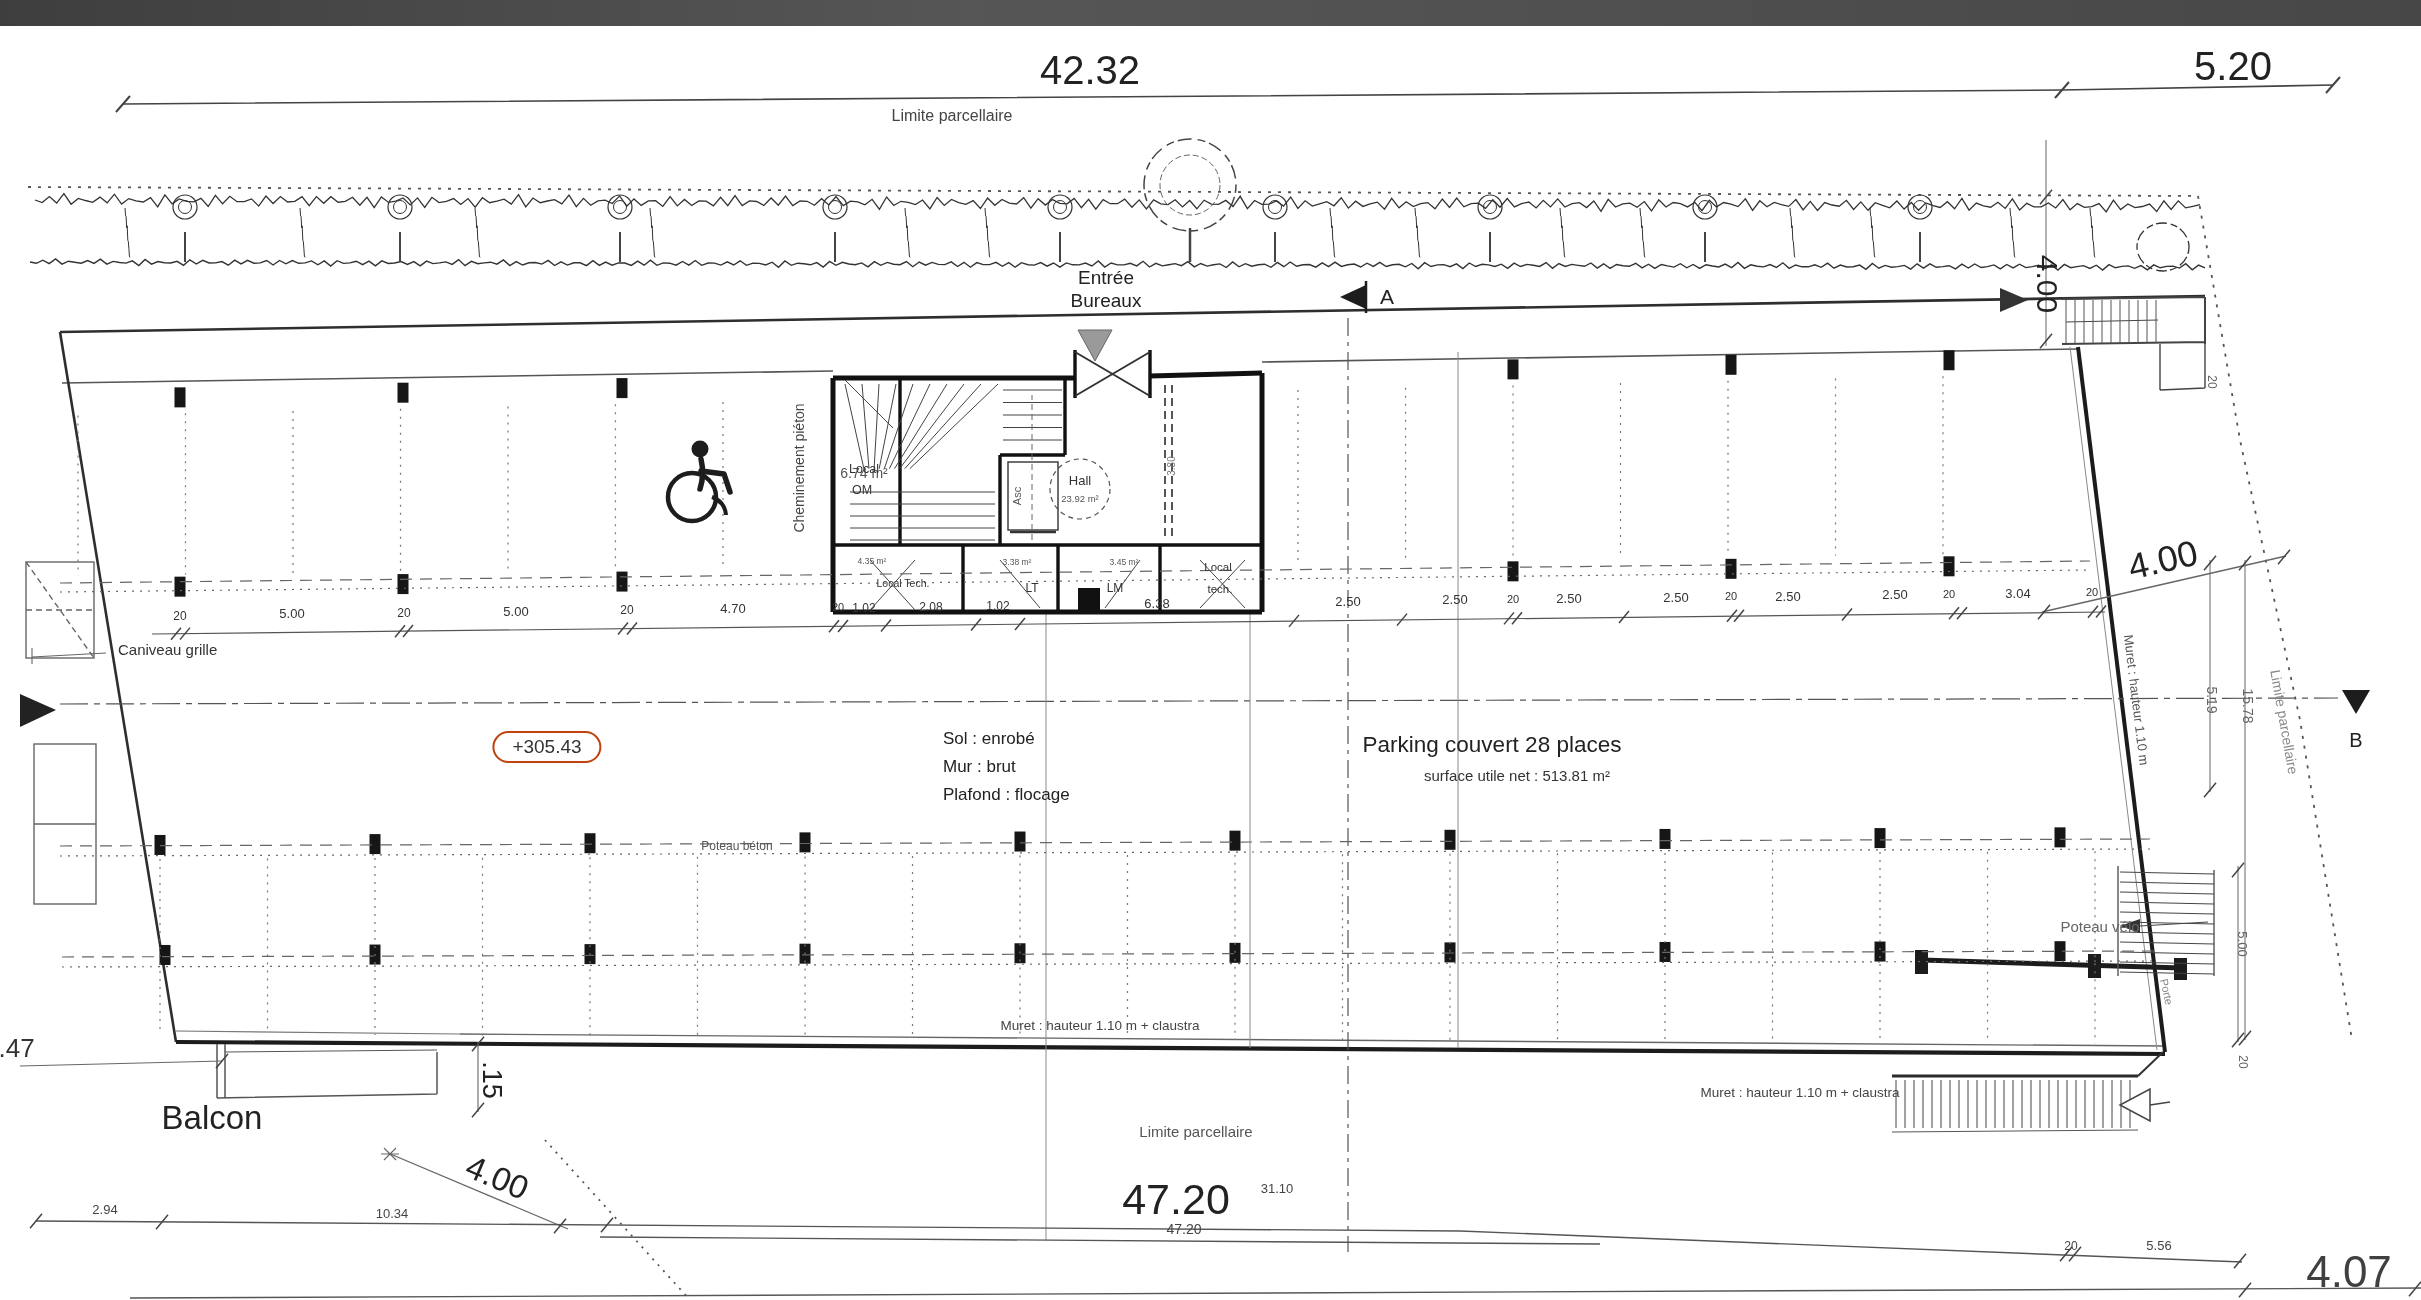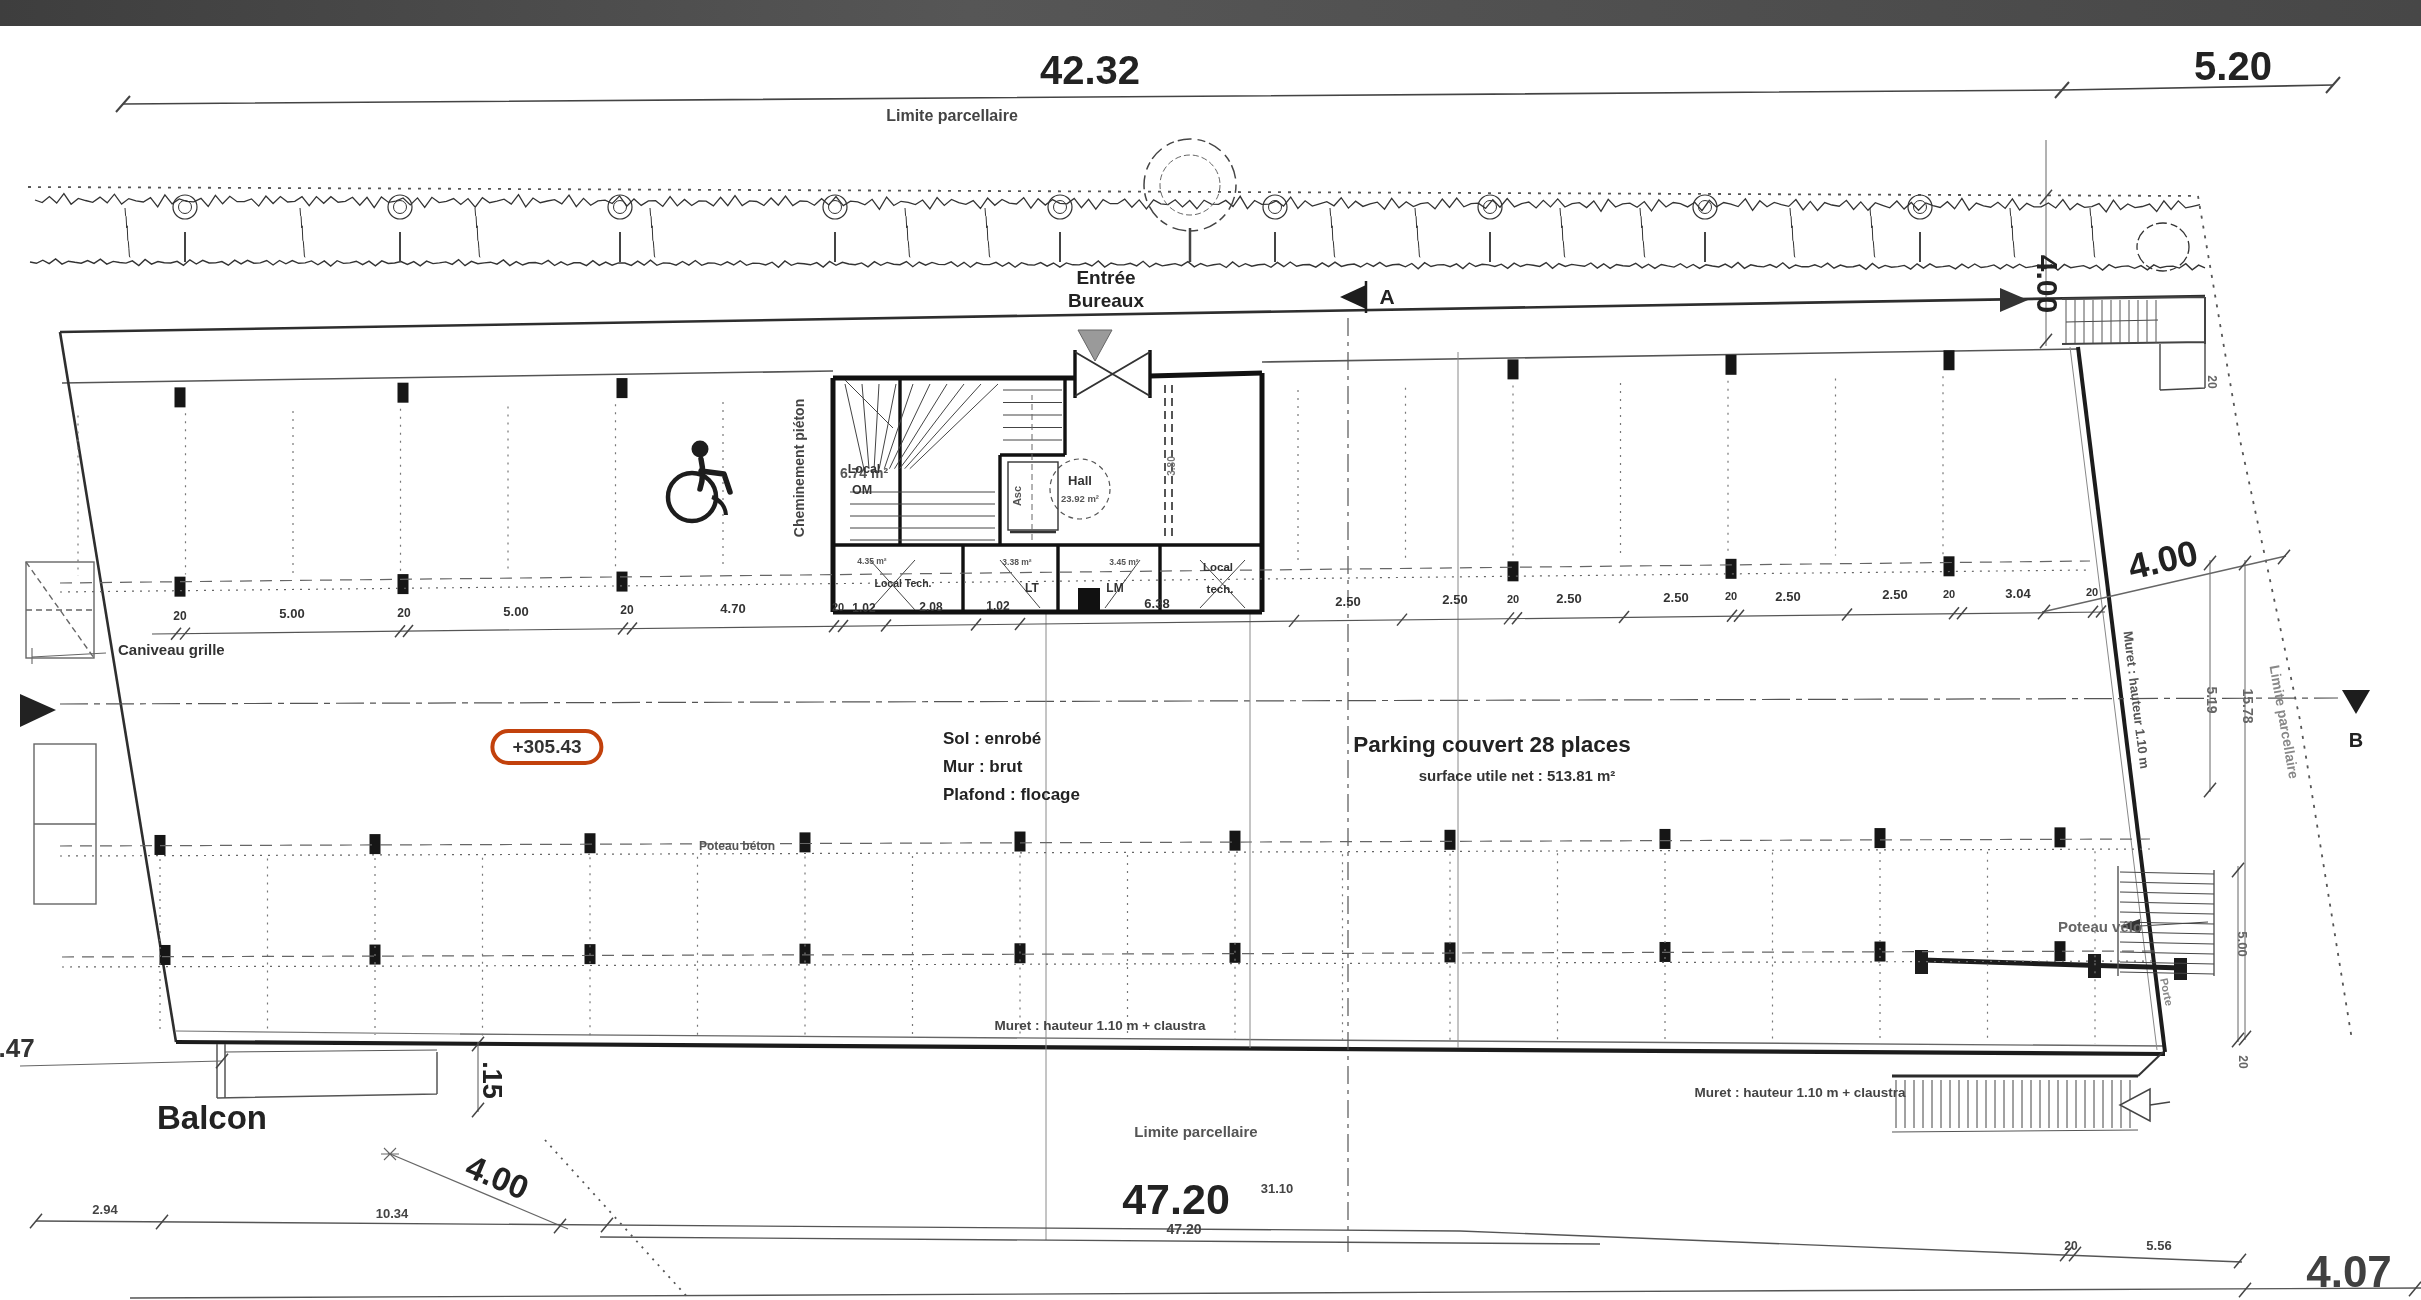--- a/index.html
+++ b/index.html
@@ -1,23 +1,23 @@
 <!DOCTYPE html>
 <html><head>
 <meta charset="utf-8">
 <style>
   html,body{margin:0;padding:0;background:#f7f7f6;}
   #plan{position:relative;width:2421px;height:1300px;background:#ffffff;overflow:hidden;
-        font-family:"Liberation Sans",sans-serif;font-weight:bold;}
+        font-family:"Liberation Sans",sans-serif;}
   #scanbar{position:absolute;left:0;top:0;width:2421px;height:26px;
            background:linear-gradient(90deg,#3e3e3e,#565656 40%,#474747);}
   svg{position:absolute;left:0;top:0;}
   .t{position:absolute;transform:translate(-50%,-50%);white-space:nowrap;color:#333;line-height:1.05;text-align:center;}
   .tl{position:absolute;white-space:nowrap;color:#333;line-height:1.15;}
-  .badge{border:4px solid #c2410c;border-radius:20px;padding:4px 18px;color:#333;}
+  .badge{border:2px solid #c2410c;border-radius:20px;padding:4px 18px;color:#333;}
 </style>
 </head>
 <body>
 
 <div id="plan">
   <div id="scanbar"></div>
 
   <svg id="lines" width="2421" height="1300" viewBox="0 0 2421 1300">
 
     <g stroke="#444" stroke-width="1.6" fill="none">

